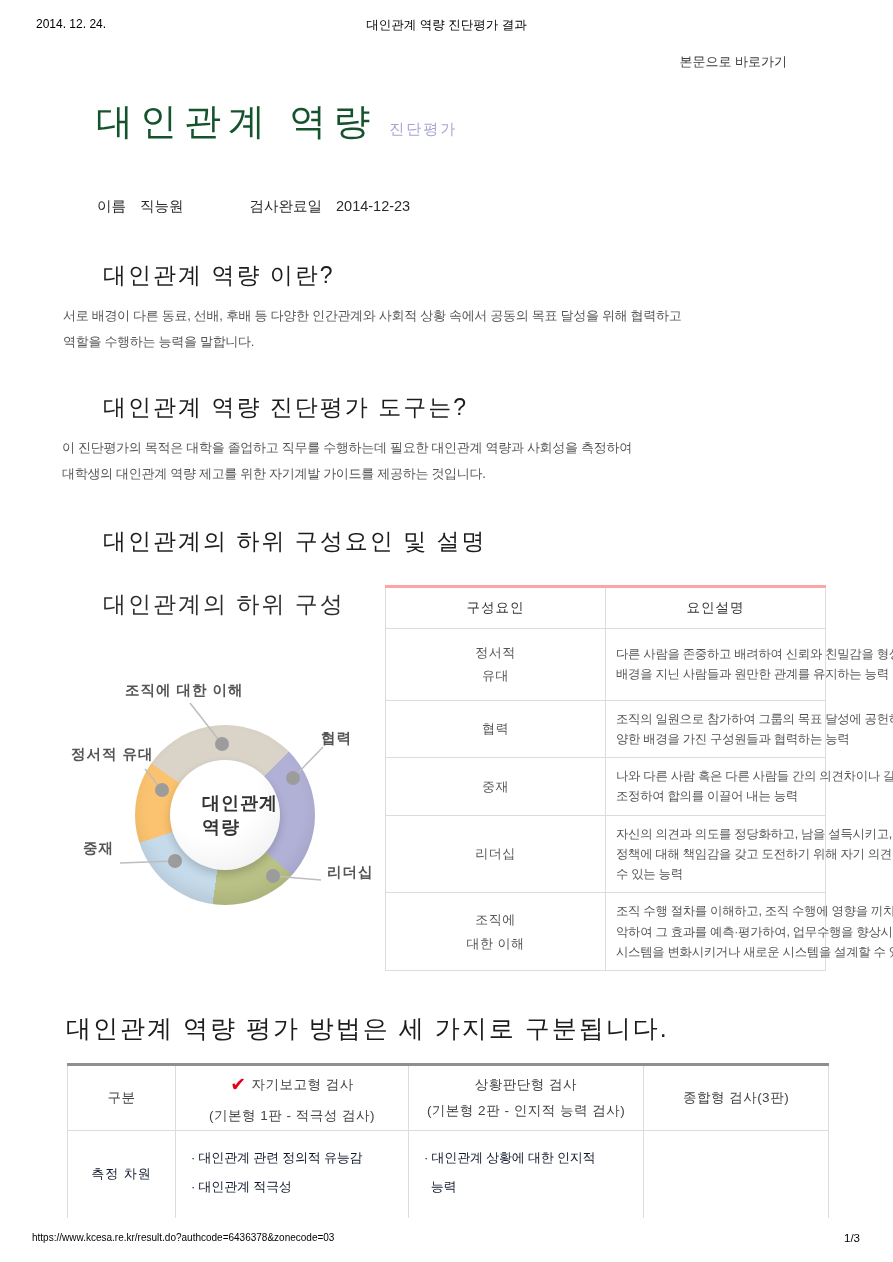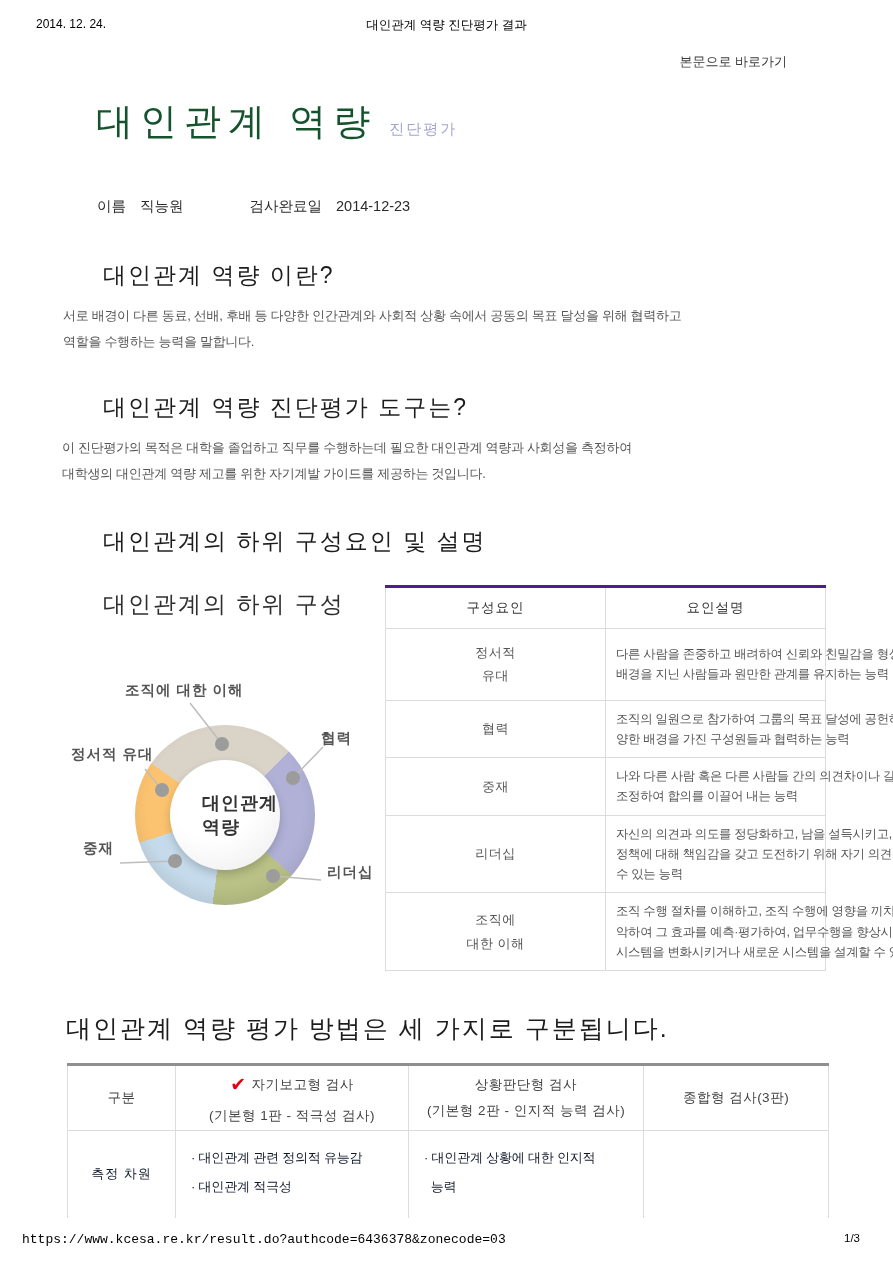--- a/index.html
+++ b/index.html
@@ -3,21 +3,21 @@
 <meta charset="utf-8">
 <style>
   * { margin:0; padding:0; box-sizing:border-box; }
   body { background:#e9e9e9; font-family:"Liberation Sans","DejaVu Sans",sans-serif; }
   .page { position:relative; width:893px; height:1262px; background:#ffffff; margin:0 auto; overflow:hidden; }
 
   
   .print-date { position:absolute; left:36px; top:17px; font-size:12px; color:#000; }
   .print-doc-title { position:absolute; left:0; right:0; top:17px; text-align:center; font-size:12.5px; color:#000; }
   .skip-link { position:absolute; right:106px; top:53px; font-size:13px; color:#3a3a3a; text-decoration:none; }
-  .footer-url { position:absolute; left:22px; top:1232px; font-size:13px; color:#000;font-family:Liberation Mono, monospace; }
+  .footer-url { position:absolute; left:32px; top:1232px; font-size:10px; color:#000; }
   .footer-page { position:absolute; right:33px; top:1232px; font-size:11.5px; color:#000; }
 
   
   .masthead { position:absolute; left:96px; top:97px; white-space:nowrap; }
   .masthead .main { font-size:37px; color:#14532d; letter-spacing:7px; }
   .masthead .sub { font-size:15px; color:#a5a5d1; margin-left:12px; letter-spacing:2px; }
 
   .meta { position:absolute; left:97px; top:197px; font-size:14.5px; color:#2b2b2b; white-space:nowrap; }
   .meta span { margin-right:14px; }
   .meta .gap { margin-left:52px; }
@@ -27,21 +27,21 @@
   .h-tool { left:103px; top:392px; }
   .h-factors { left:103px; top:526px; }
   .h-factors-clipped { left:103px; top:589px; color:#2e2e2e; }
   .h-methods { position:absolute; left:66px; top:1012px; font-size:25px; color:#1c1c1c; letter-spacing:2px; white-space:nowrap; }
 
   .body-p { position:absolute; font-size:13px; color:#555; line-height:26px; letter-spacing:-0.3px; white-space:pre; }
   .p-what { left:63px; top:303px; }
   .p-tool { left:62px; top:435px; }
 
   
-  .factors-table { position:absolute; left:385px; top:585px; width:441px; border-collapse:collapse; table-layout:fixed; border-top:3px solid #4c1d95; background:#fff; }
+  .factors-table { position:absolute; left:385px; top:585px; width:441px; border-collapse:collapse; table-layout:fixed; border-top:3px solid #fca5a5; background:#fff; }
   .factors-table th, .factors-table td { border:1px solid #dcdcdc; }
   .factors-table th { height:42px; font-size:13.5px; font-weight:400; color:#333; text-align:center; letter-spacing:1px; }
   .factors-table .factor { width:78px; text-align:center; font-size:13px; color:#555; line-height:1.8; white-space:pre-line; padding:12px 2px; letter-spacing:0.5px; }
   .factors-table .desc { font-size:12.4px; color:#555; line-height:1.63; padding:8px 10px; white-space:pre; letter-spacing:-0.3px; }
 
   
   .chart { position:absolute; left:65px; top:673px; width:330px; height:250px; }
   .ring { position:absolute; left:70px; top:52px; width:180px; height:180px; border-radius:50%;
           background:conic-gradient(from -55deg,
             #d9d3c8 0deg 100deg,

